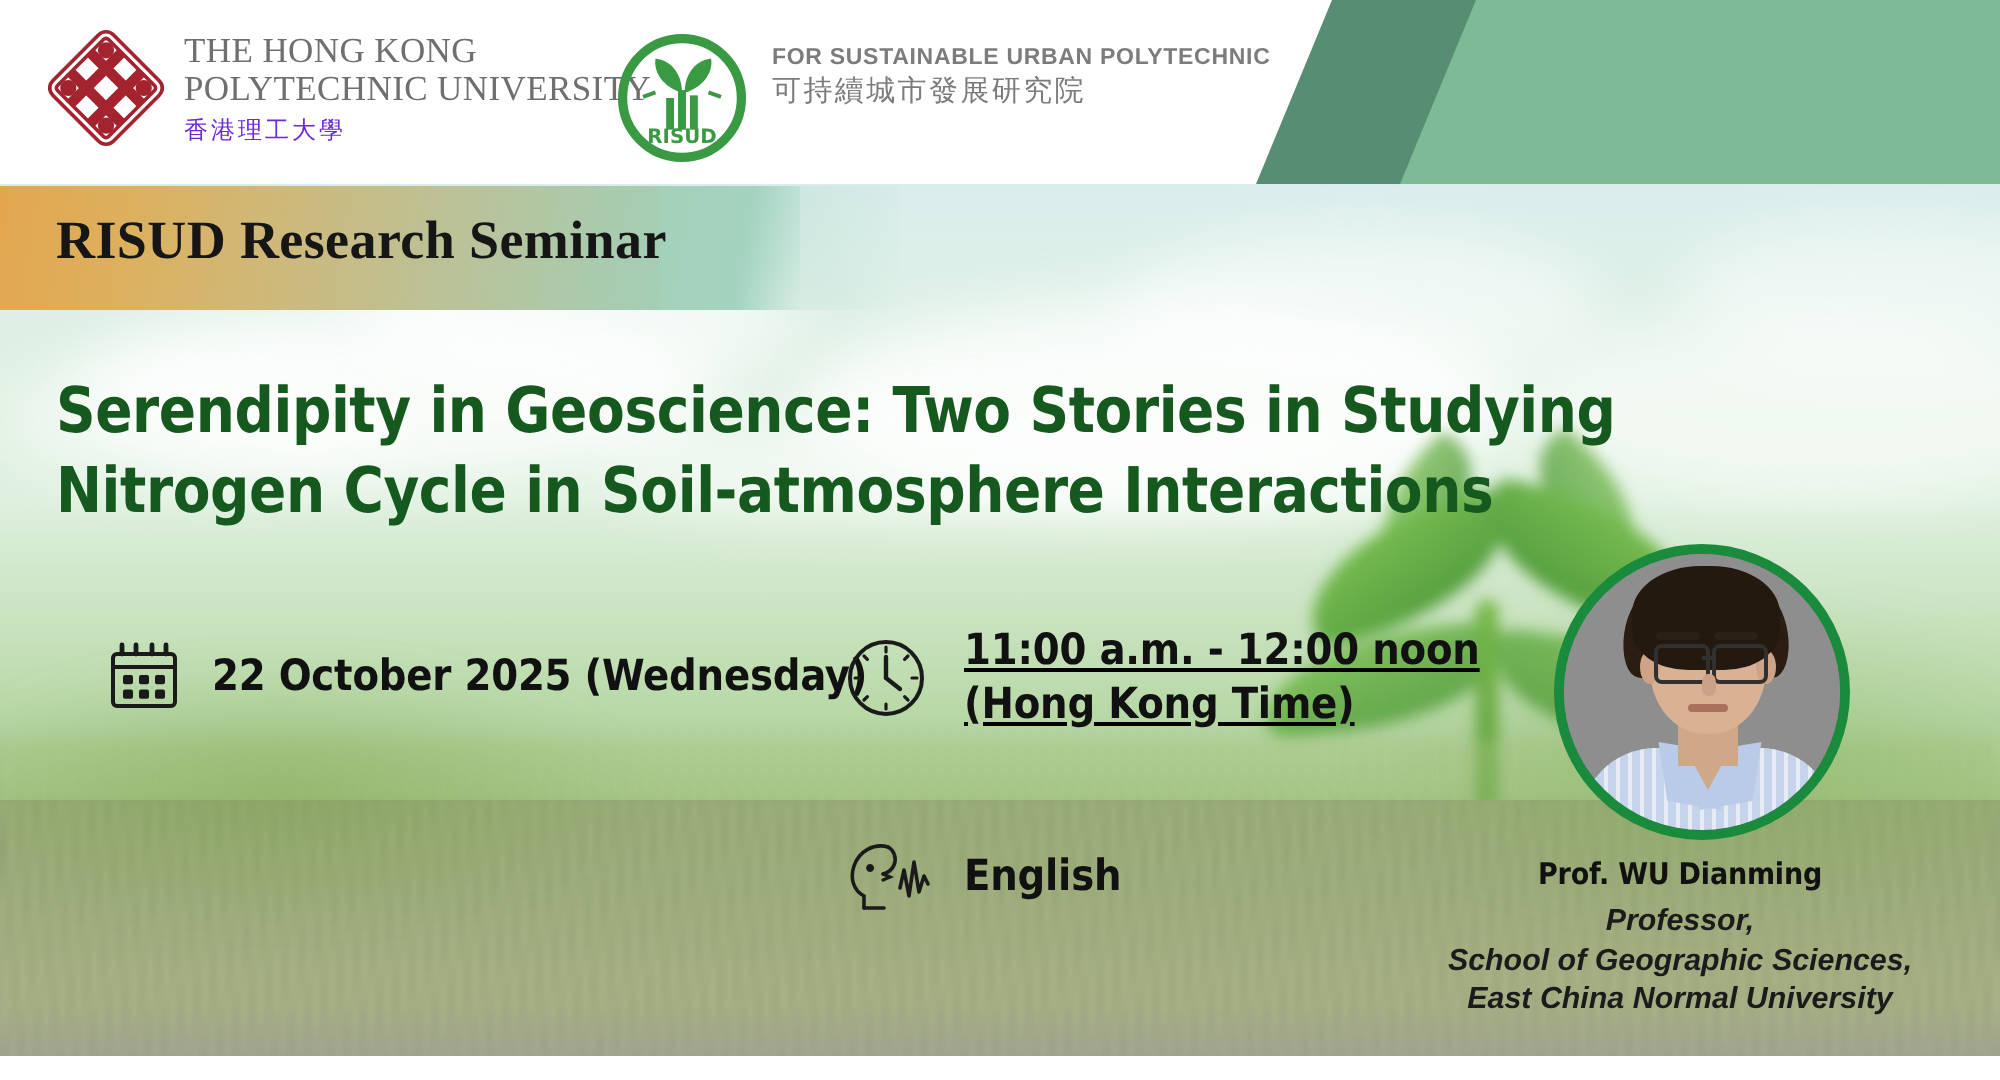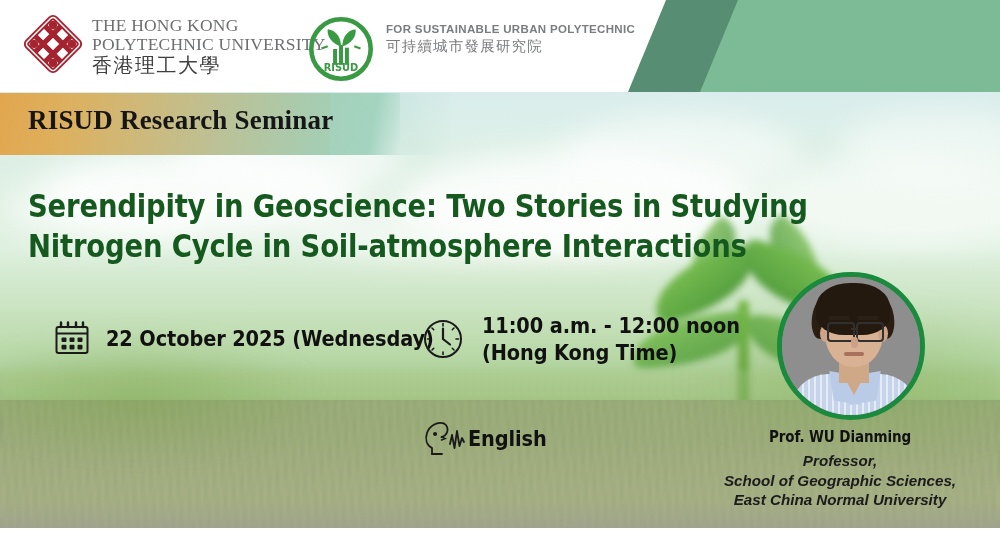--- a/index.html
+++ b/index.html
@@ -90,21 +90,21 @@
     clip-path:polygon(38px 0, 300px 0, 300px 92px, 0 92px);
   }
 
   .logos{position:absolute;left:24px;top:14px;display:flex;align-items:flex-start;gap:0;}
   .polyu-logo{width:58px;height:60px;flex:none;}
   .polyu-text{margin-left:10px;padding-top:2px;}
   .pu-l1,.pu-l2{
     font-family:"Liberation Serif", serif;color:#6e6f71;
     font-size:17.5px;line-height:19px;letter-spacing:.2px;white-space:nowrap;
   }
-  .pu-l3{font-family:"DejaVu Sans", sans-serif;color:#404040;font-size:20px;line-height:20px;letter-spacing:1.5px;margin-top:1px;}
+  .pu-l3{font-family:"DejaVu Sans", sans-serif;color:#6d28d9;font-size:12px;line-height:20px;letter-spacing:1.5px;margin-top:1px;}
 
   .risud-block{position:absolute;left:308px;top:16px;display:flex;align-items:flex-start;}
   .risud-logo{width:66px;height:66px;flex:none;}
   .risud-text{margin-left:12px;padding-top:6px;}
   .ri-l1,.ri-l2{font-family:"Liberation Sans", sans-serif;color:#7b7c7e;font-size:11.5px;line-height:14px;letter-spacing:.35px;white-space:nowrap;font-weight:600;}
   .ri-l3{font-family:"DejaVu Sans", sans-serif;color:#7b7c7e;font-size:14.5px;line-height:19px;letter-spacing:1.2px;margin-top:1px;white-space:nowrap;}
 
   
   .banner{
     position:absolute;left:0;top:93px;width:400px;height:62px;
@@ -125,23 +125,23 @@
     position:absolute;left:28px;top:186px;width:880px;
     font-family:"DejaVu Sans Condensed","Liberation Sans", sans-serif;
     font-weight:bold;font-size:31.5px;line-height:40px;color:#15591e;
     letter-spacing:-0.2px;
     transform:scaleX(.97);transform-origin:left top;
   }
   .title span{display:block;}
 
   
   .info-date{position:absolute;left:52px;top:318px;display:flex;align-items:center;gap:14px;}
-  .info-time{position:absolute;left:420px;top:312px;display:flex;align-items:flex-start;gap:16px;}
+  .info-time{position:absolute;left:420px;top:312px;display:flex;align-items:flex-start;gap:16px;text-decoration:underline;}
   .info-venue{position:absolute;left:34px;top:410px;display:flex;align-items:flex-start;gap:14px;}
-  .info-lang{position:absolute;left:422px;top:418px;display:flex;align-items:center;}
+  .info-lang{position:absolute;left:422px;top:418px;display:flex;align-items:center;gap:14px;}
 
   .info-text{
     font-family:"DejaVu Sans Condensed","Liberation Sans", sans-serif;
     font-weight:bold;font-size:21.5px;line-height:27px;color:#111;
     letter-spacing:-0.1px;
   }
   .info-text span{display:block;white-space:nowrap;}
   .icon{flex:none;display:block;}
 
   

